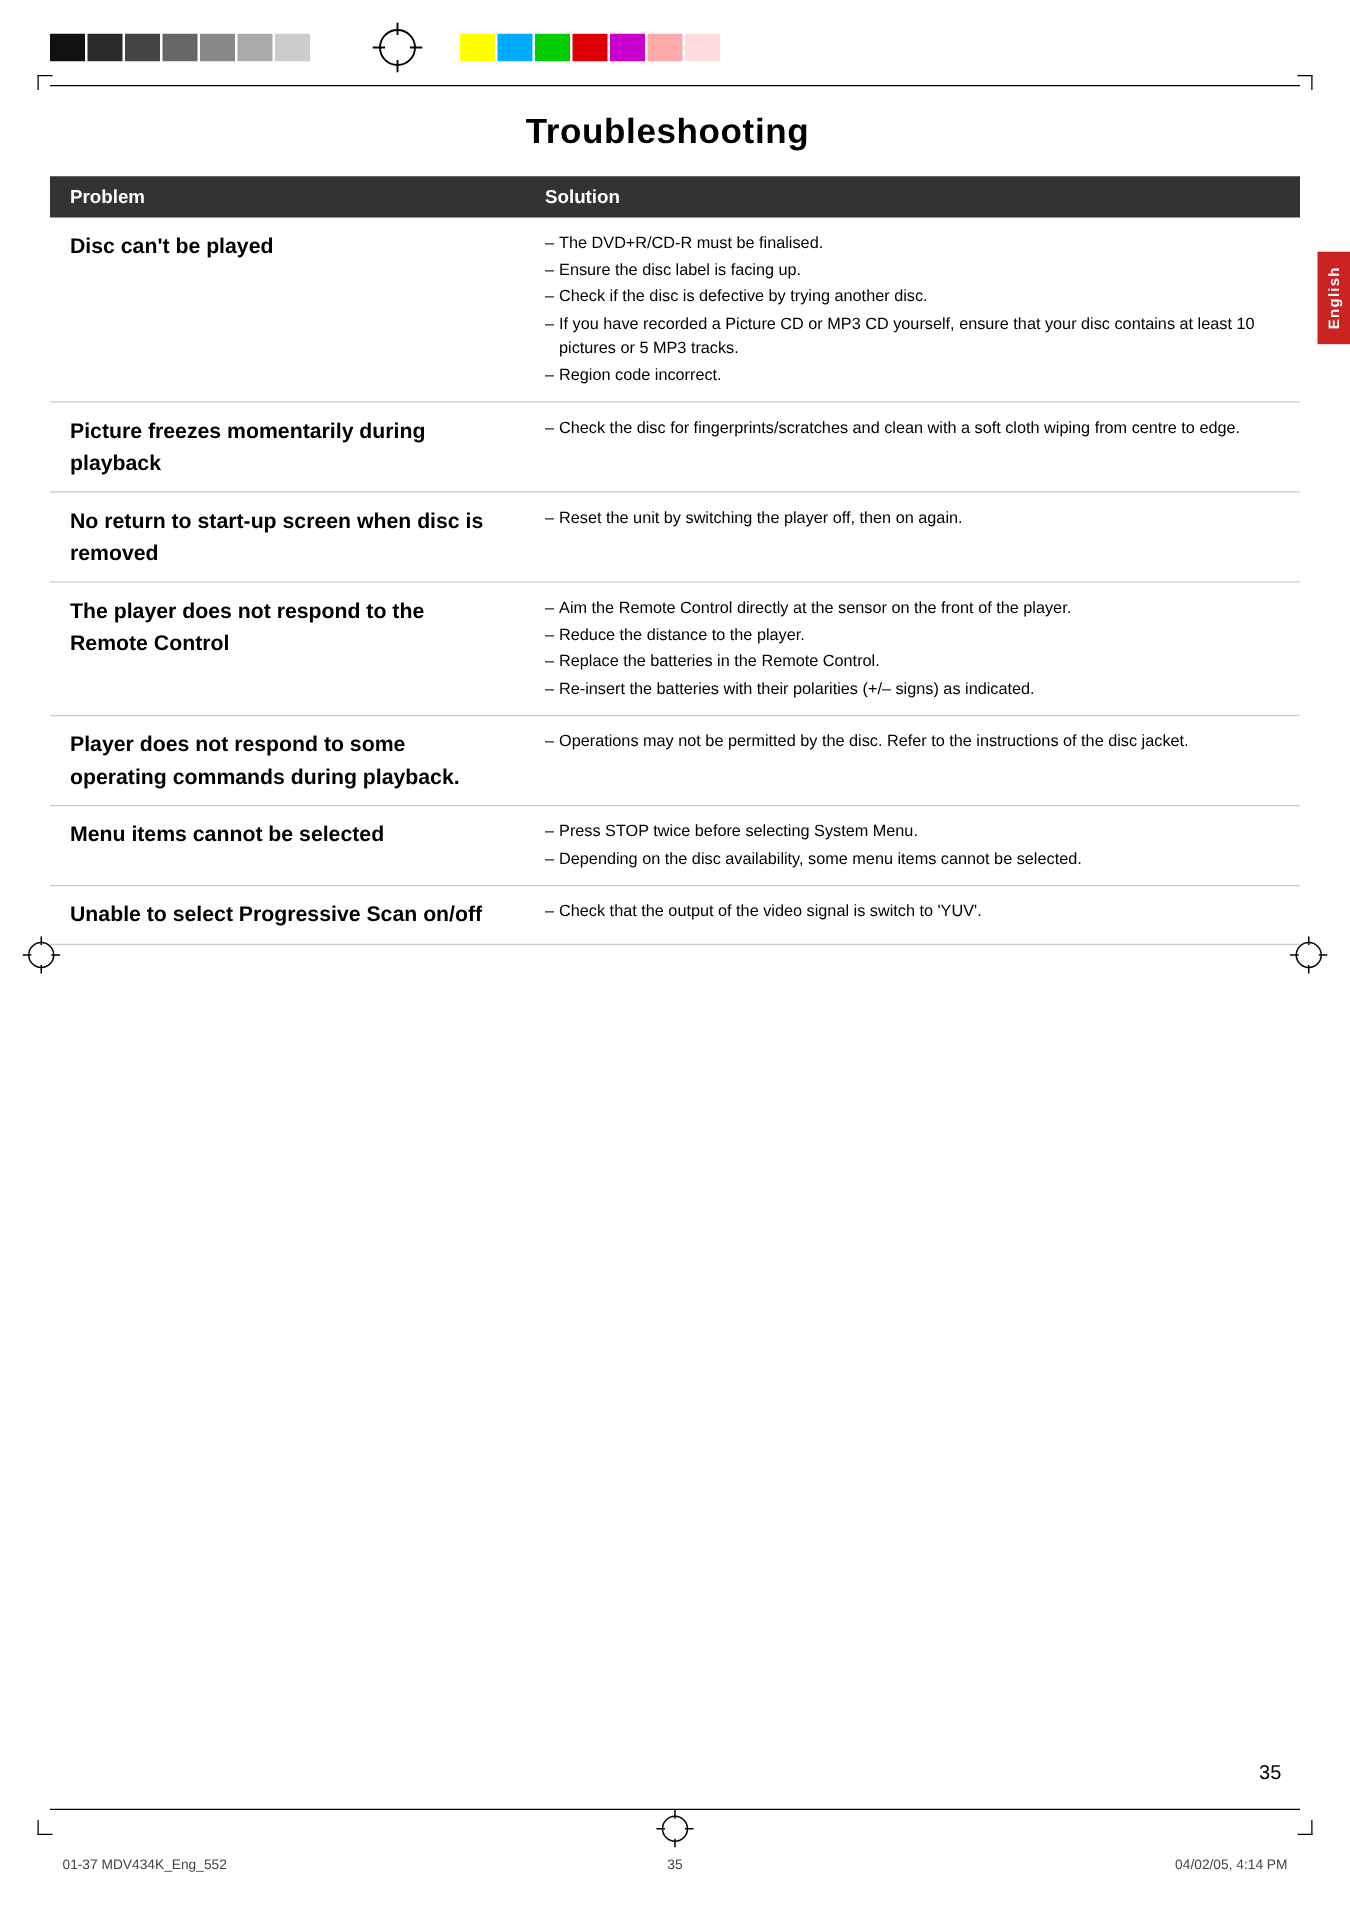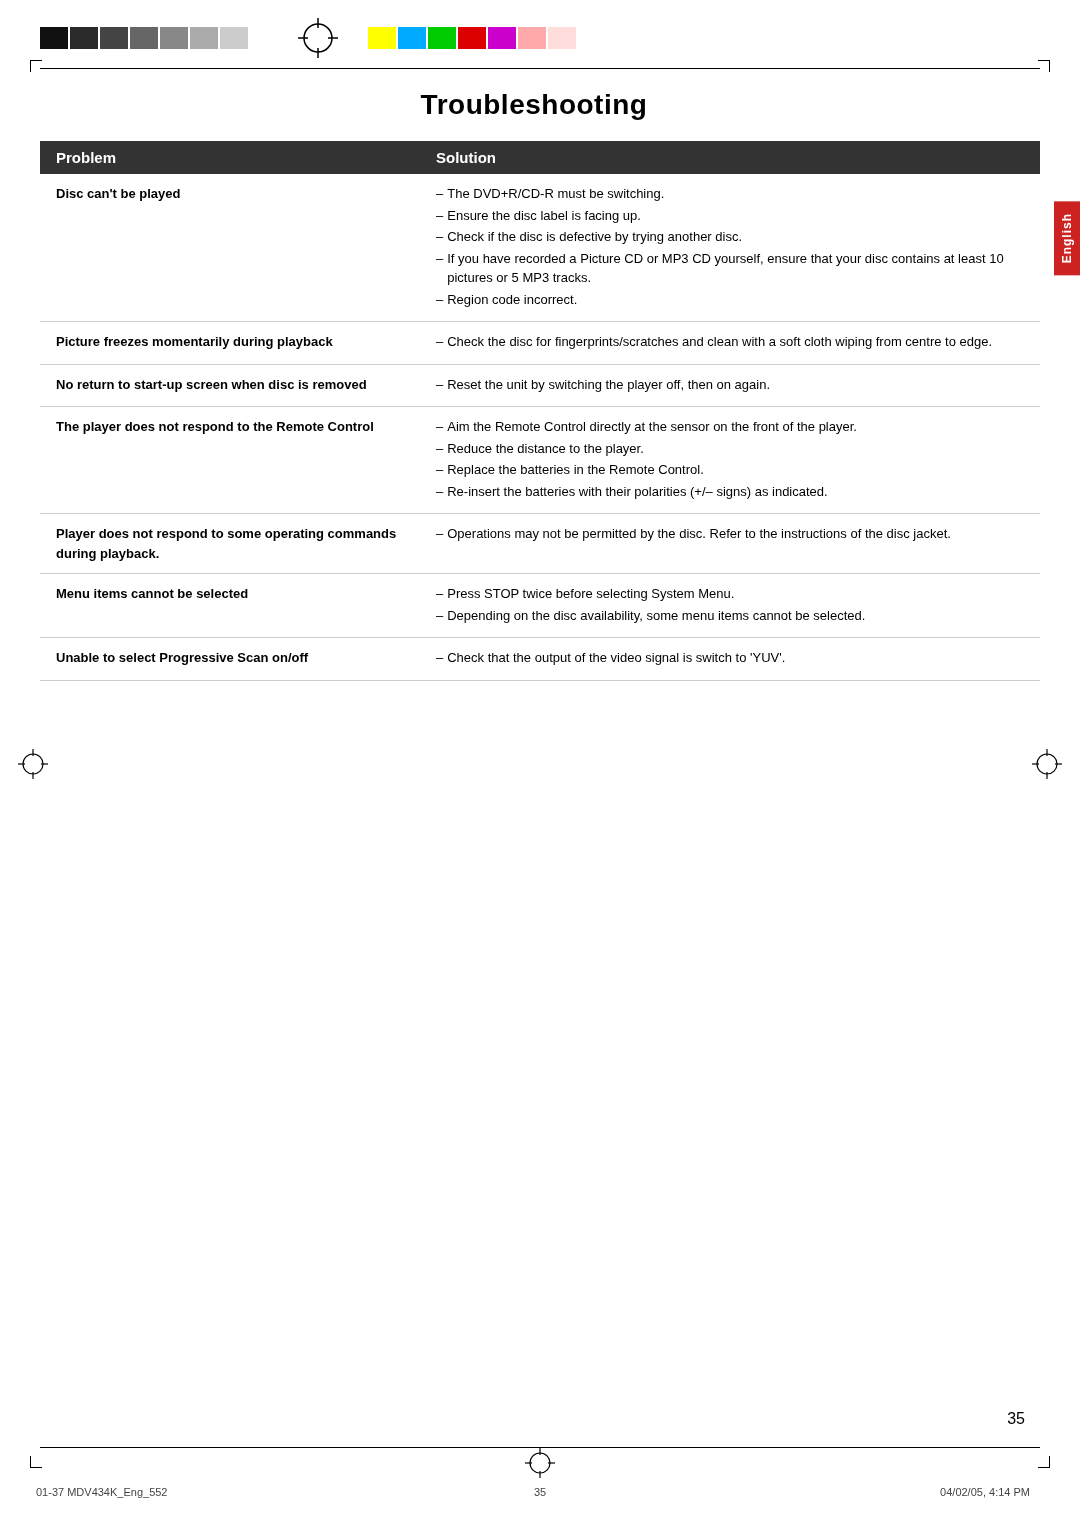--- a/index.html
+++ b/index.html
@@ -108,42 +108,42 @@
 
     .troubleshoot-table tbody td {
       padding: 10px 16px;
       vertical-align: top;
       line-height: 1.5;
     }
 
     .problem-col {
       width: 38%;
       font-weight: bold;
-      font-size: 13px;
+      font-size: 17px;
     }
 
     .solution-col {
       width: 62%;
       font-size: 13px;
     }
 
     .solution-item {
       display: flex;
       gap: 4px;
       margin-bottom: 2px;
     }
 
     .solution-dash {
       flex-shrink: 0;
     }
 
     .footer-text {
       position: absolute;
       bottom: 30px;
-      left: 36px;
+      left: 50px;
       font-size: 11px;
       color: #444;
     }
 
     .footer-center {
       position: absolute;
       bottom: 30px;
       left: 50%;
       transform: translateX(-50%);
       font-size: 11px;
@@ -225,21 +225,21 @@
         <th class="problem-col">Problem</th>
         <th class="solution-col">Solution</th>
       </tr>
     </thead>
     <tbody id="table-body">
     <tr>
           <td class="problem-col">Disc can't be played</td>
           <td class="solution-col">
             <div class="solution-item">
               <span class="solution-dash">–</span>
-              <span>The DVD+R/CD-R must be switching.</span>
+              <span>The DVD+R/CD-R must be finalised.</span>
             </div>
             <div class="solution-item">
               <span class="solution-dash">–</span>
               <span>Ensure the disc label is facing up.</span>
             </div>
             <div class="solution-item">
               <span class="solution-dash">–</span>
               <span>Check if the disc is defective by trying another disc.</span>
             </div>
             <div class="solution-item">

